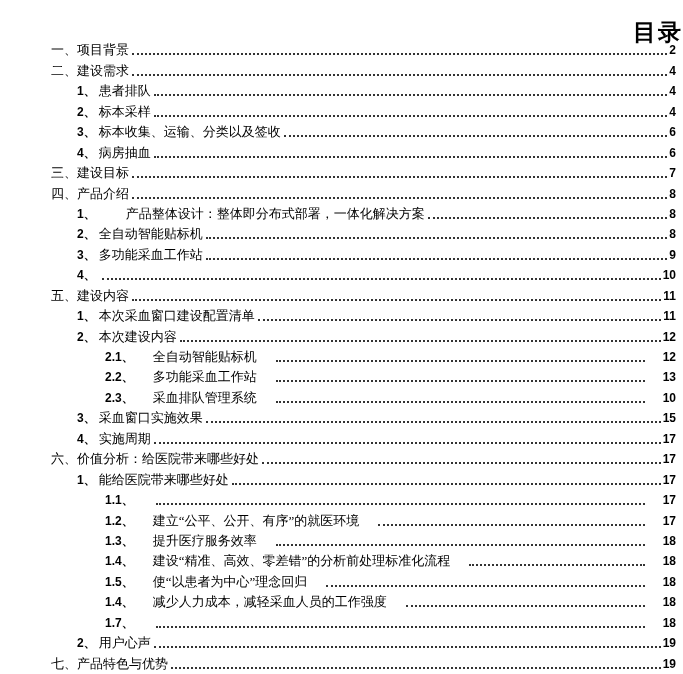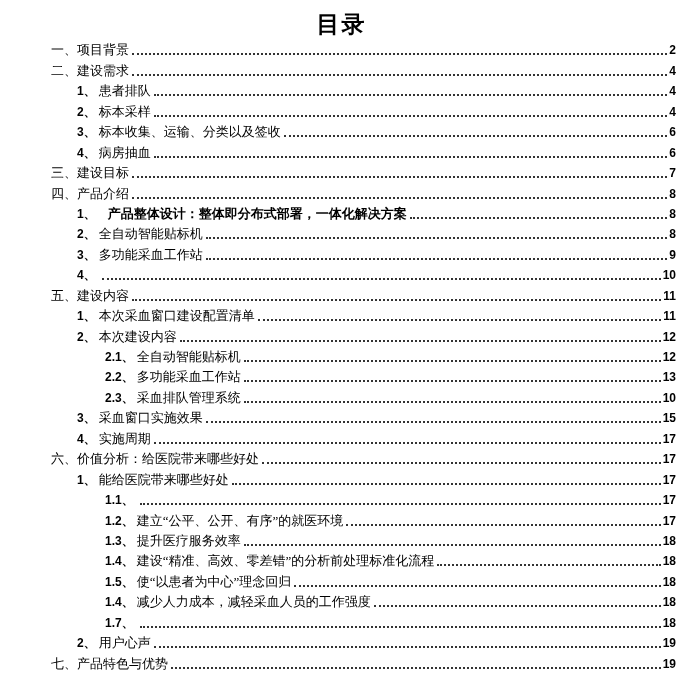--- a/index.html
+++ b/index.html
@@ -7,22 +7,22 @@
     width: 683px;
     height: 674px;
     background: #ffffff;
     color: #000000;
     font-family: "Liberation Serif", serif;
     overflow: hidden;
     position: relative;
   }
   .doc-title {
     margin: 0;
-    padding-top: 10px;
-    text-align: center;
+    padding-top: 18px;
+    text-align: right;
     font-family: "Liberation Sans", sans-serif;
     font-size: 23px;
     font-weight: bold;
     letter-spacing: 2px;
     line-height: 28px;
   }
   .toc {
     position: absolute;
     top: 39px;
     left: 51px;
@@ -30,34 +30,34 @@
   }
   .row {
     display: flex;
     align-items: flex-end;
     height: 20.45px;
     font-size: 13px;
     line-height: 18px;
     white-space: nowrap;
   }
   .row.lvl2 { padding-left: 26px; }
-  .row.lvl3 { padding-left: 54px; }
+  .row.lvl3 { padding-left: 54px; gap: 16px; }
   .prefix {
     font-family: "Liberation Sans", sans-serif;
     font-weight: bold;
     font-size: 12px;
     margin-right: 3px;
   }
   .row.lvl1 .prefix {
     font-family: "Liberation Serif", serif;
     font-weight: normal;
     font-size: 13px;
     margin-right: 0;
   }
-  .row.gap .entry-text { margin-left: 9px; font-weight: bold; }
+  .row.gap .entry-text { margin-left: 27px; }
   .entry-text { white-space: nowrap; }
   .leader {
     flex: 1;
     min-width: 8px;
     border-bottom: 2px dotted #333333;
     margin: 0 2px 4px 3px;
   }
   .pagenum {
     font-family: "Liberation Sans", sans-serif;
     font-weight: bold;

